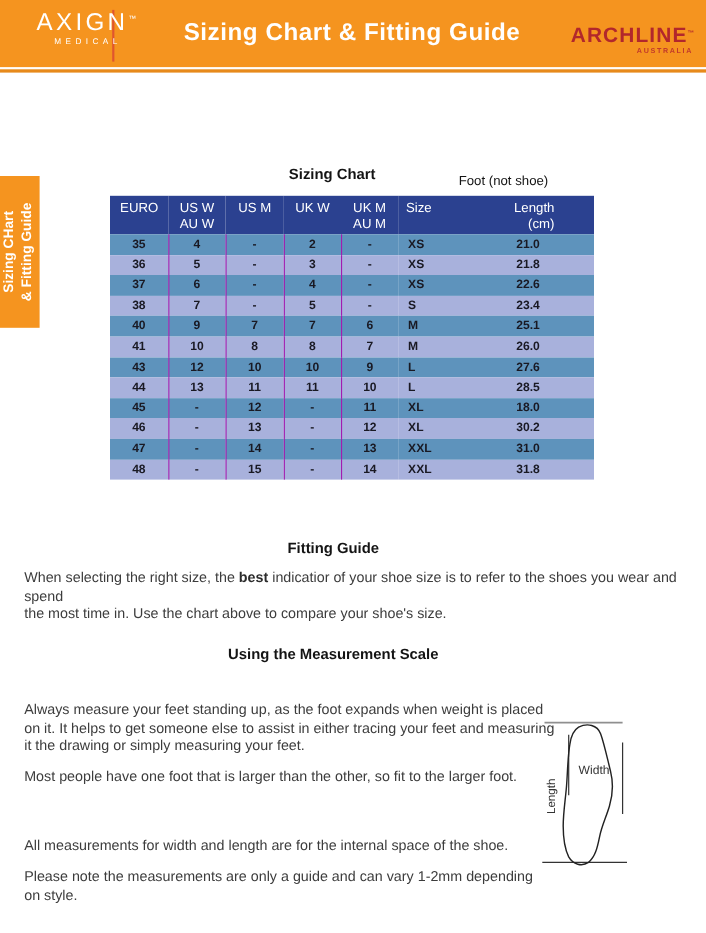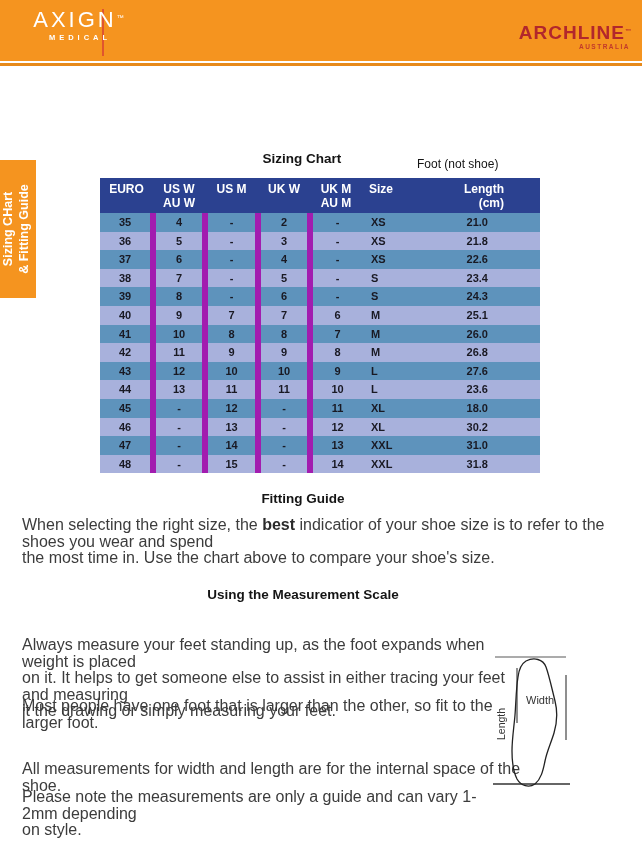--- a/index.html
+++ b/index.html
@@ -7,21 +7,21 @@
     position:relative;width:642px;height:848px;background:#fff;overflow:hidden;
     font-family:"Liberation Sans",sans-serif;
   }
   
   .banner{position:absolute;left:0;top:0;width:642px;height:61px;background:var(--orange);}
   .banner-line{position:absolute;left:0;top:63px;width:642px;height:3px;background:var(--orange_dark);}
   .axign{position:absolute;left:30px;top:7px;width:100px;text-align:center;color:#fff;}
   .axign-red-line{position:absolute;left:72px;top:2px;width:2px;height:47px;background:var(--axign_line);}
   .axign-name{position:relative;font-size:22px;letter-spacing:3px;font-weight:400;line-height:26px;}
   .axign-tm{font-size:7px;vertical-align:top;position:relative;top:-2px;}
-  .axign-sub{position:relative;font-size:7.5px;letter-spacing:4px;font-weight:bold;line-height:10px;}
+  .axign-sub{position:relative;font-size:7.5px;letter-spacing:4px;font-weight:normal;line-height:10px;}
   .banner-title{
     position:absolute;left:140px;top:16px;width:360px;text-align:center;
     color:#fff;font-size:22px;font-weight:bold;letter-spacing:.5px;
   }
   .archline{position:absolute;left:500px;top:22px;width:132px;text-align:right;color:var(--brand_red);}
   .archline-name{font-size:19px;font-weight:bold;letter-spacing:1px;line-height:21px;}
   .archline-tm{font-size:6px;vertical-align:top;position:relative;top:-1px;}
   .archline-sub{font-size:6.5px;letter-spacing:1.5px;font-weight:bold;color:var(--brand_red2);padding-right:2px;}
   
   .side-tab{position:absolute;left:0;top:160px;width:36px;height:138px;background:var(--orange);}
@@ -31,53 +31,54 @@
     line-height:16px;text-align:center;white-space:nowrap;
   }
   
   .chart-title{position:absolute;left:100px;top:151px;width:440px;text-align:center;
     transform:translateX(-18px);font-size:13.5px;font-weight:bold;color:#141414;}
   .foot-note{position:absolute;left:417px;top:157px;font-size:12px;font-weight:normal;color:#141414;}
   table.sizing{
     position:absolute;left:100px;top:178px;width:440px;border-collapse:collapse;table-layout:fixed;
   }
   table.sizing th{
-    background:var(--navy);color:#fff;font-size:12px;font-weight:bold;
+    background:var(--navy);color:#fff;font-size:12px;font-weight:normal;
     vertical-align:top;padding:4px 0 3px 0;line-height:14px;text-align:center;
   }
   table.sizing th.col-size{text-align:left;padding-left:7px;}
   table.sizing th.col-len{text-align:right;padding-right:36px;}
   table.sizing td{
     height:18.6px;font-size:11px;font-weight:bold;color:#191923;text-align:center;padding:0;line-height:18.6px;
   }
   table.sizing tbody tr:nth-child(odd) td{background:var(--row_dark);}
   table.sizing tbody tr:nth-child(even) td{background:var(--row_light);}
-  table.sizing td.sep{border-right:6px solid #a21caf;}
+  table.sizing td.sep{border-right:1px solid #a21caf;}
   table.sizing td.col-size{text-align:left;padding-left:9px;}
-  table.sizing td.col-len{text-align:right;padding-right:52px;}
+  table.sizing td.col-len{}
   
   .h2{position:absolute;left:0;width:642px;text-align:center;font-size:13.5px;font-weight:bold;color:#141414;
       transform:translateX(-18px);}
-  .para{position:absolute;left:22px;font-size:16px;line-height:16.5px;color:#3c3c3c;white-space:pre-line;}
+  .para{position:absolute;left:22px;font-size:13px;line-height:16.5px;color:#3c3c3c;white-space:pre-line;}
   .para b{color:#2b2b2b;}
   
   .foot-svg{position:absolute;left:488px;top:645px;}
   .foot-svg text{font-family:"Liberation Sans",sans-serif;fill:#333;}
 </style>
 </head>
 <body>
 
 <div class="page">
 
   <div class="banner">
     <div class="axign">
       <span class="axign-red-line"></span>
       <div class="axign-name"><span>AXIGN</span><span class="axign-tm">™</span></div>
       <div class="axign-sub">MEDICAL</div>
     </div>
+    <div class="banner-title">Sizing Chart &amp; Fitting Guide</div>
     <div class="archline">
       <div class="archline-name"><span>ARCHLINE</span><span class="archline-tm">™</span></div>
       <div class="archline-sub">AUSTRALIA</div>
     </div>
   </div>
   <div class="banner-line"></div>
 
   <div class="side-tab">
     <div class="side-tab-inner">
       <div>Sizing CHart</div>
@@ -157,72 +158,54 @@
         <tr>
           <td class="sep">38</td>
           <td class="sep">7</td>
           <td class="sep">-</td>
           <td class="sep">5</td>
           <td>-</td>
           <td class="col-size">S</td>
           <td class="col-len">23.4</td>
         </tr>
         <tr>
-          <td class="sep">39</td>
-          <td class="sep">8</td>
-          <td class="sep">-</td>
-          <td class="sep">6</td>
-          <td>-</td>
-          <td class="col-size">S</td>
-          <td class="col-len">24.3</td>
-        </tr>
-        <tr>
           <td class="sep">40</td>
           <td class="sep">9</td>
           <td class="sep">7</td>
           <td class="sep">7</td>
           <td>6</td>
           <td class="col-size">M</td>
           <td class="col-len">25.1</td>
         </tr>
         <tr>
           <td class="sep">41</td>
           <td class="sep">10</td>
           <td class="sep">8</td>
           <td class="sep">8</td>
           <td>7</td>
           <td class="col-size">M</td>
           <td class="col-len">26.0</td>
         </tr>
         <tr>
-          <td class="sep">42</td>
-          <td class="sep">11</td>
-          <td class="sep">9</td>
-          <td class="sep">9</td>
-          <td>8</td>
-          <td class="col-size">M</td>
-          <td class="col-len">26.8</td>
-        </tr>
-        <tr>
           <td class="sep">43</td>
           <td class="sep">12</td>
           <td class="sep">10</td>
           <td class="sep">10</td>
           <td>9</td>
           <td class="col-size">L</td>
           <td class="col-len">27.6</td>
         </tr>
         <tr>
           <td class="sep">44</td>
           <td class="sep">13</td>
           <td class="sep">11</td>
           <td class="sep">11</td>
           <td>10</td>
           <td class="col-size">L</td>
-          <td class="col-len">23.6</td>
+          <td class="col-len">28.5</td>
         </tr>
         <tr>
           <td class="sep">45</td>
           <td class="sep">-</td>
           <td class="sep">12</td>
           <td class="sep">-</td>
           <td>11</td>
           <td class="col-size">XL</td>
           <td class="col-len">18.0</td>
         </tr>

